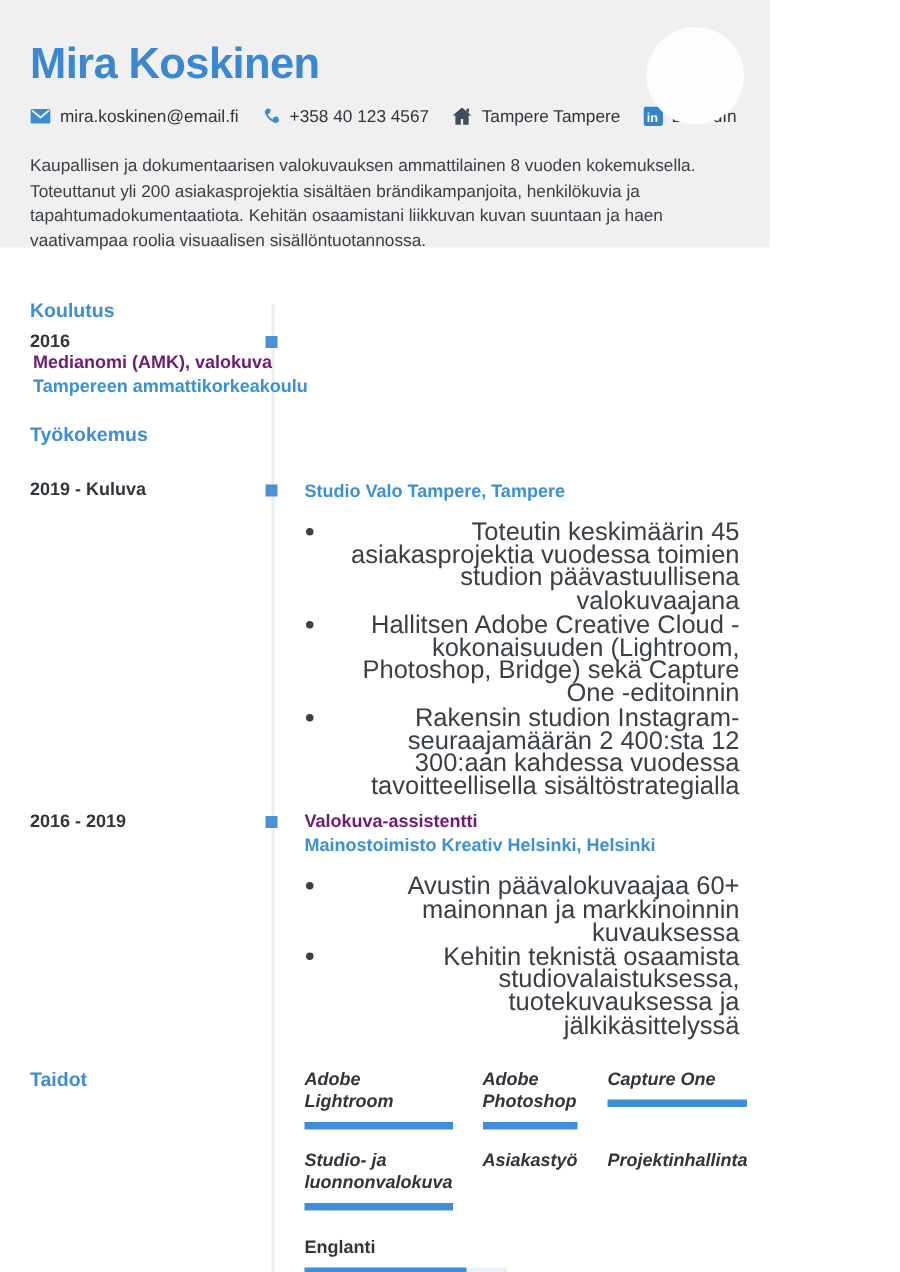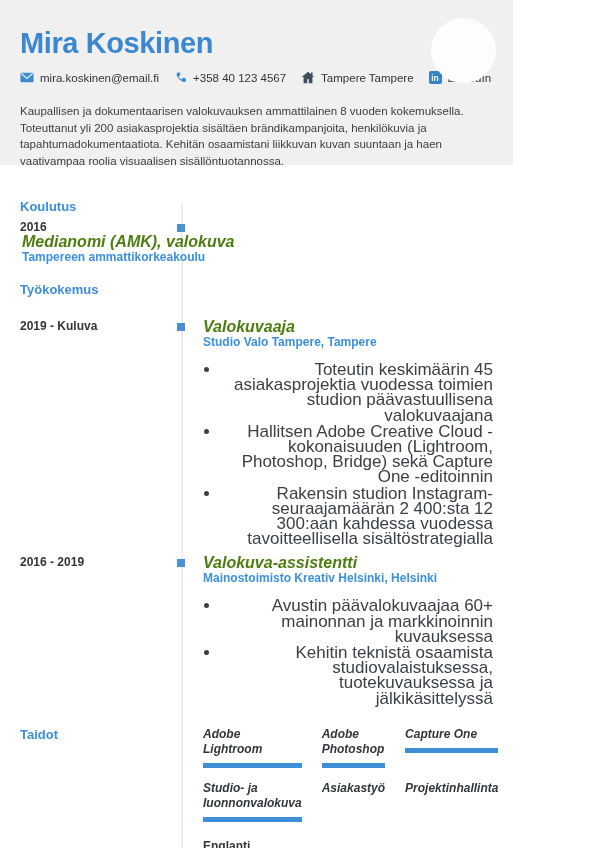--- a/index.html
+++ b/index.html
@@ -19,21 +19,21 @@
   
   .main { position:relative; height:683px; }
   .divider-v { position:absolute; left:181px; top:4px; height:677px; width:2px; background:#ebedef; }
 
   .row { display:flex; position:relative; }
   .lcol { width:181px; min-width:181px; padding-left:20px; }
   .rcol { flex:1; padding-left:22px; padding-right:20px; }
 
   .sec-heading { font-size:13px; font-weight:700; color:#3d8ed8; }
   .date { font-size:12px; font-weight:700; color:#31363b; }
-  .entry-title { font-size:16px; font-weight:700; color:#4d7c0f; line-height:15px;font-style:italic; }
+  .entry-title { font-size:12px; font-weight:700; color:#701a75; line-height:15px; }
   .entry-sub { font-size:12px; font-weight:700; color:#3b90da; line-height:15px; margin-top:1px; }
   .sq { position:absolute; left:177px; top:4px; width:8px; height:8px; background:#4a90d4; }
 
   ul.bullets { margin-top:12px; padding-left:18px; list-style:disc; }
   ul.bullets li { font-size:17px; line-height:15.2px; color:#3a4046; margin-bottom:1px;text-align:right; }
 
   .mt-eduhead { margin-top:34px; }
   .mt-eduentry { margin-top:6px;flex-direction:column; }
   .mt-workhead { margin-top:17px; }
   .mt-workentry1 { margin-top:22px; }
@@ -121,21 +121,20 @@
       </div>
       <div class="rcol"></div>
     </div>
 
     <div class="row mt-workentry1">
       <div class="lcol">
         <div class="date">2019 - Kuluva</div>
       </div>
       <span class="sq"></span>
       <div class="rcol">
-        <div class="entry-title">Valokuvaaja</div>
         <div class="entry-sub">Studio Valo Tampere, Tampere</div>
         <ul class="bullets">
           <li>Toteutin keskimäärin 45 asiakasprojektia vuodessa toimien studion päävastuullisena valokuvaajana</li>
           <li>Hallitsen Adobe Creative Cloud -kokonaisuuden (Lightroom, Photoshop, Bridge) sekä Capture One -editoinnin</li>
           <li>Rakensin studion Instagram-seuraajamäärän 2 400:sta 12 300:aan kahdessa vuodessa tavoitteellisella sisältöstrategialla</li>
         </ul>
       </div>
     </div>
 
     <div class="row mt-workentry2">

